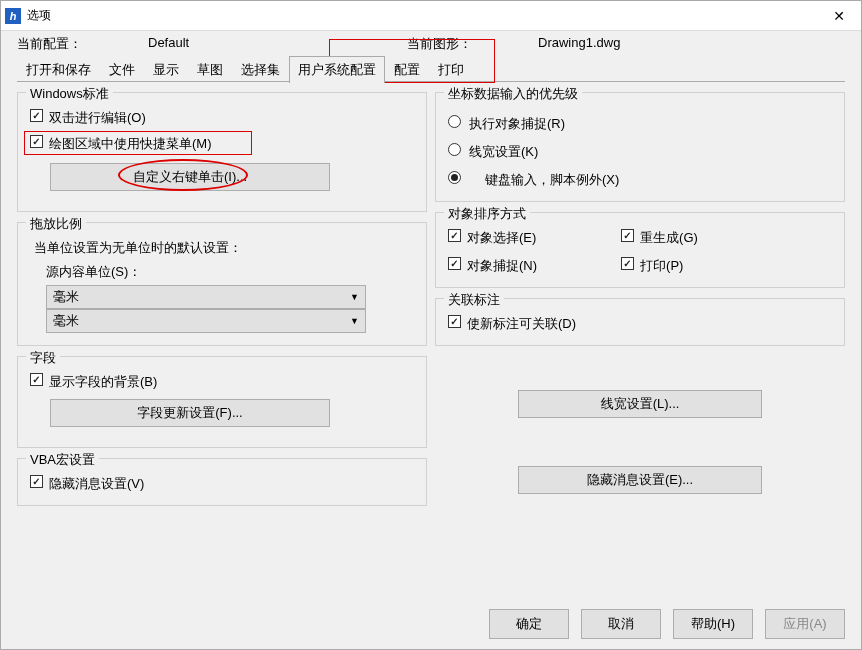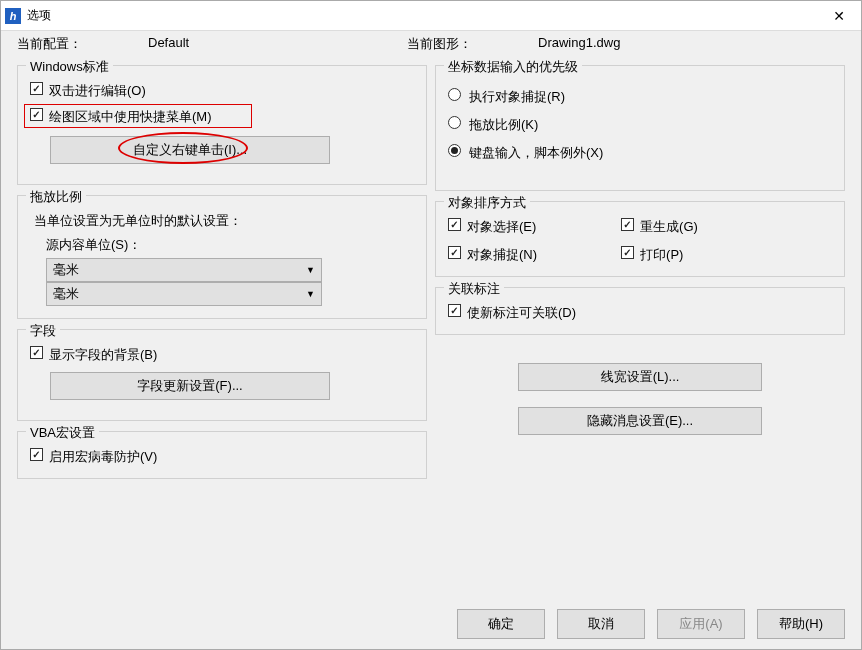--- a/index.html
+++ b/index.html
@@ -151,27 +151,27 @@
 .btn {
   background: #e1e1e1;
   border: 1px solid #adadad;
   padding: 4px 10px;
   font-size: 13px;
   cursor: pointer;
   text-align: center;
   display: inline-block;
 }
 .btn-wide { width: 280px; margin-left: 20px; }
-.btn-wide2 { width: 244px; margin: 0 auto; display: block; }
+.btn-wide2 { width: 244px; margin: 16px auto; display: block; }
 .select {
   background: #e1e1e1;
   border: 1px solid #adadad;
   padding: 2px 6px;
   font-size: 13px;
-  width: 276px;
+  width: 320px;
   display: flex;
   justify-content: space-between;
   align-items: center;
   cursor: pointer;
   margin-left: 16px;
 }
 .select-arrow { font-size: 9px; }
 .sub-lbl { font-size: 13px; margin: 6px 0 4px 16px; }
 .sub-lbl-top { font-size: 13px; margin: 0 0 6px 4px; }
 .two-col { display: flex; gap: 84px; }
@@ -185,21 +185,21 @@
   border: 2px solid #d00;
   border-radius: 50%;
   pointer-events: none;
 }
 .footer {
   display: flex;
   justify-content: flex-end;
   gap: 12px;
   padding: 10px 16px;
 }
-.footer .btn { width: 88px; padding: 5px 0; margin-top: 48px; }
+.footer .btn { width: 80px; padding: 5px 0; margin-top: 48px; }
 .btn.disabled { color: #888; }
 </style>
 </head>
 <body>
 
 <div class="window">
   <div class="titlebar">
     <span class="title-icon">h</span>
     <span class="title-text">选项</span>
     <span class="close-btn">✕</span>
@@ -209,20 +209,32 @@
     <div class="config-item" style="width:390px;">
       <span>当前配置：</span>
       <span class="config-value">Default</span>
     </div>
     <div class="config-item">
       <span>当前图形：</span>
       <span class="config-value">Drawing1.dwg</span>
     </div>
   </div>
 
+  <div class="tabs">
+    <div class="tabs-underline"></div>
+    <div class="tab">打开和保存</div>
+    <div class="tab">文件</div>
+    <div class="tab">显示</div>
+    <div class="tab">草图</div>
+    <div class="tab">选择集</div>
+    <div class="tab active">用户系统配置</div>
+    <div class="tab">配置</div>
+    <div class="tab">打印</div>
+    <div class="red-box-tabs" style="left:328px; width:166px;"></div>
+  </div>
 
   <div class="content">
     <div class="col">
       <div class="group">
         <span class="group-title">Windows标准</span>
         <div class="row">
           <span class="chk checked"></span>
           <span class="lbl">双击进行编辑(O)</span>
         </div>
         <div class="row">
@@ -258,37 +270,37 @@
         </div>
         <div class="row" style="margin-top:6px;">
           <span class="btn btn-wide">字段更新设置(F)...</span>
         </div>
       </div>
 
       <div class="group">
         <span class="group-title">VBA宏设置</span>
         <div class="row" style="margin-bottom:0;">
           <span class="chk checked"></span>
-          <span class="lbl">启用宏病毒防护(V)</span>
+          <span class="lbl">隐藏消息设置(V)</span>
         </div>
       </div>
     </div>
 
     <div class="col">
       <div class="group">
         <span class="group-title">坐标数据输入的优先级</span>
         <div class="row" style="margin-top:6px;">
           <span class="radio"></span>
           <span class="lbl">执行对象捕捉(R)</span>
         </div>
         <div class="row" style="margin-top:10px;">
           <span class="radio"></span>
-          <span class="lbl">拖放比例(K)</span>
-        </div>
-        <div class="row" style="margin-top:10px; margin-bottom:16px;">
+          <span class="lbl">线宽设置(K)</span>
+        </div>
+        <div class="row" style="margin-top:10px; margin-bottom:0;gap:16px;">
           <span class="radio checked"></span>
           <span class="lbl">键盘输入，脚本例外(X)</span>
         </div>
       </div>
 
       <div class="group">
         <span class="group-title">对象排序方式</span>
         <div class="two-col">
           <div>
             <div class="row">
@@ -326,16 +338,16 @@
       </div>
       <div style="margin-top:16px;">
         <span class="btn btn-wide2">隐藏消息设置(E)...</span>
       </div>
     </div>
   </div>
 
   <div class="footer">
     <span class="btn">确定</span>
     <span class="btn">取消</span>
+    <span class="btn">帮助(H)</span>
     <span class="btn disabled">应用(A)</span>
-    <span class="btn">帮助(H)</span>
   </div>
 </div>
 
 </body></html>

